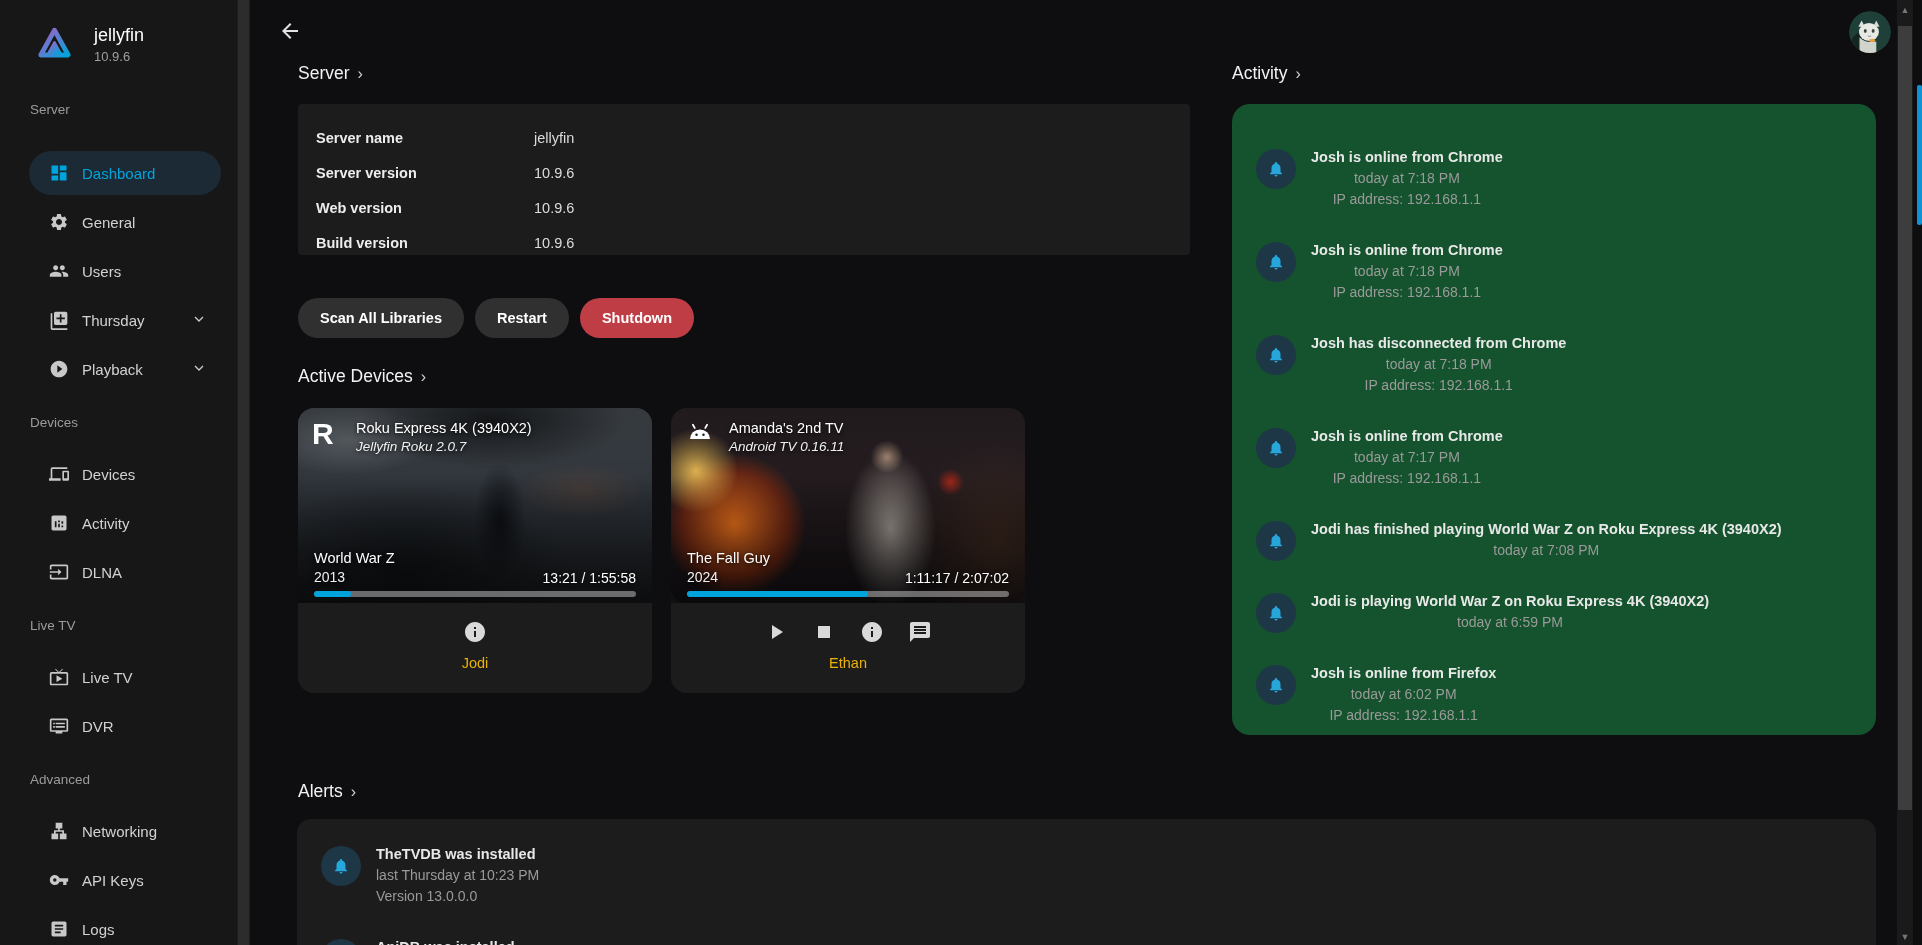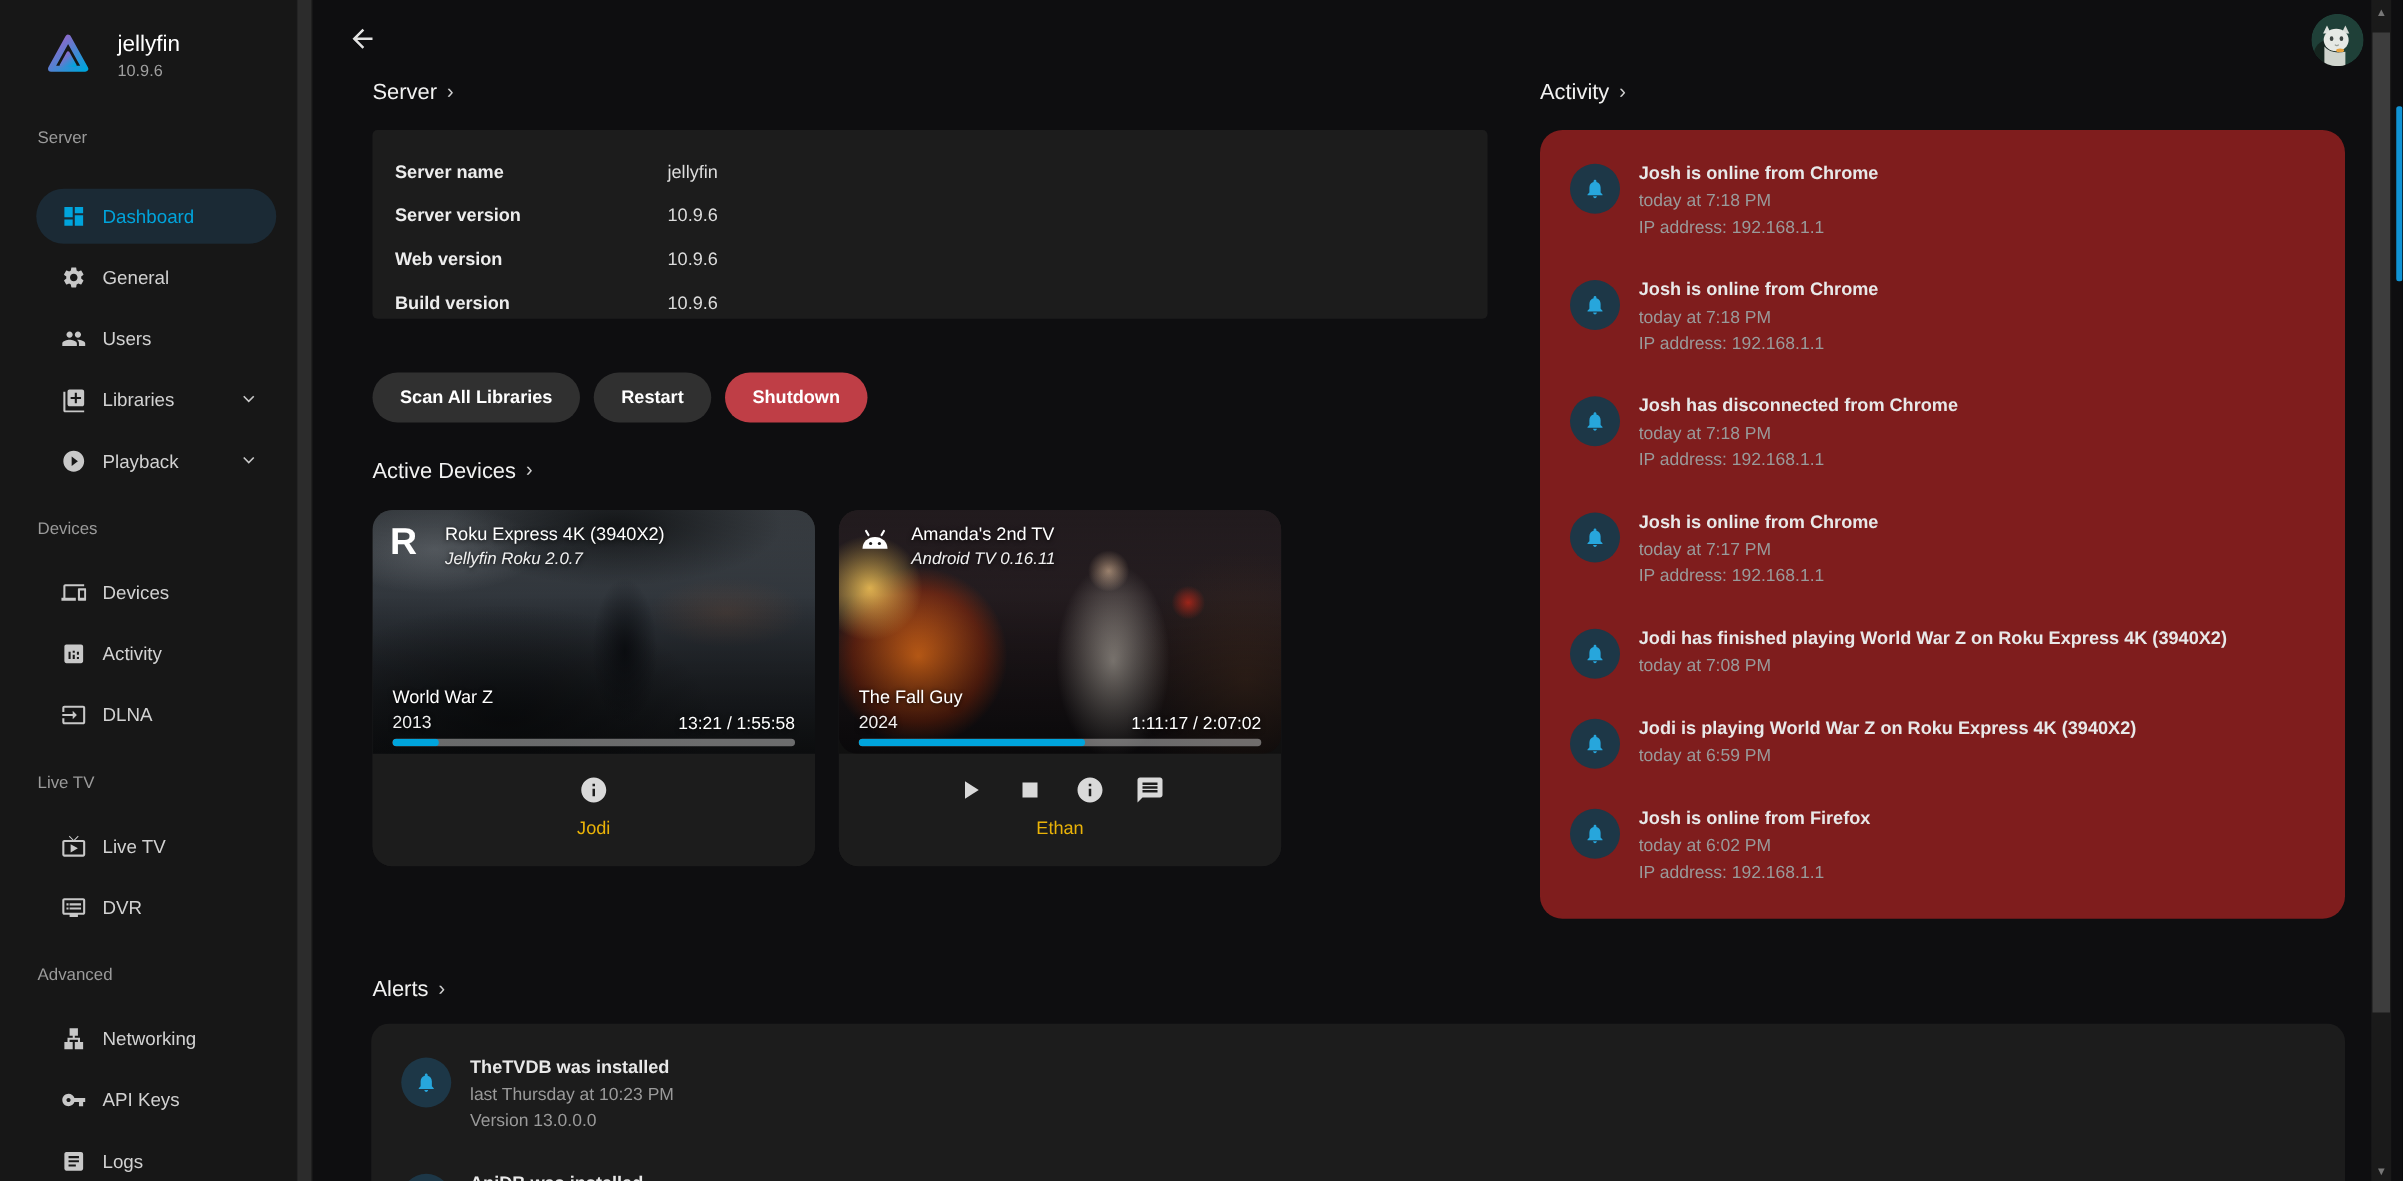--- a/index.html
+++ b/index.html
@@ -87,21 +87,21 @@
   .progress { position:absolute; left:16px; right:16px; bottom:6px; height:6px; border-radius:3px;
       background:rgba(225,225,225,.45); overflow:hidden; z-index:2; }
   .progress .fill { height:100%; background:#00a4dc; border-radius:3px; }
   .card-footer { flex:1; background:#1c1c1c; display:flex; flex-direction:column; align-items:center; padding-top:14px; }
   .controls { display:flex; gap:22px; align-items:center; height:30px; }
   .ctl { width:26px; height:26px; cursor:pointer; display:flex; align-items:center; justify-content:center; }
   .ctl svg { width:24px; height:24px; fill:#d9d9d9; }
   .session-user { margin-top:8px; font-size:14.5px; color:#eab308; }
   
   #activity-panel { position:absolute; left:1232px; top:104px; width:644px; height:631px;
-      background:#7f1d1d; border-radius:18px; padding-top:10px; overflow:hidden; }
+      background:#14532d; border-radius:18px; padding-top:28px; overflow:hidden;text-align:center; }
   .entry { display:flex; gap:15px; padding:15px 24px; }
   .bell-badge { width:40px; height:40px; border-radius:50%; background:#1d3747; flex:0 0 auto;
       display:flex; align-items:center; justify-content:center; margin-top:2px; }
   .bell-badge svg { width:18px; height:18px; fill:#27a6dc; }
   .entry-text .t { font-size:14.5px; font-weight:600; color:#e8e8e8; line-height:21px; }
   .entry-text .s { font-size:14px; color:#9a9a9a; line-height:21px; }
   
   #alerts-card { position:absolute; left:297px; top:819px; width:1579px; height:200px;
       background:#1c1c1c; border-radius:14px 14px 0 0; padding-top:10px; }
   
@@ -150,21 +150,21 @@
     <div class="nav-item">
       <svg viewBox="0 0 24 24">
           <path d="M16 11c1.66 0 2.99-1.34 2.99-3S17.66 5 16 5c-1.66 0-3 1.34-3 3s1.34 3 3 3zm-8 0c1.66 0 2.99-1.34 2.99-3S9.66 5 8 5C6.34 5 5 6.34 5 8s1.34 3 3 3zm0 2c-2.33 0-7 1.17-7 3.5V19h14v-2.5c0-2.33-4.67-3.5-7-3.5zm8 0c-.29 0-.62.02-.97.05 1.16.84 1.97 1.97 1.97 3.45V19h6v-2.5c0-2.33-4.67-3.5-7-3.5z"></path>
         </svg>
       <span class="nav-text">Users</span>
     </div>
     <div class="nav-item">
       <svg viewBox="0 0 24 24">
           <path d="M20 2H8c-1.1 0-2 .9-2 2v12c0 1.1.9 2 2 2h12c1.1 0 2-.9 2-2V4c0-1.1-.9-2-2-2zm-1 9h-4v4h-2v-4H9V9h4V5h2v4h4v2zm-15-7H2v18c0 1.1.9 2 2 2h18v-2H4V4z"></path>
         </svg>
-      <span class="nav-text">Libraries</span>
+      <span class="nav-text">Thursday</span>
       <span class="chev"><svg viewBox="0 0 24 24">
             <polyline points="6 9 12 15 18 9"></polyline>
           </svg></span>
     </div>
     <div class="nav-item">
       <svg viewBox="0 0 24 24">
           <path d="M12 2C6.48 2 2 6.48 2 12s4.48 10 10 10 10-4.48 10-10S17.52 2 12 2zm-2 14.5v-9l6 4.5-6 4.5z"></path>
         </svg>
       <span class="nav-text">Playback</span>
       <span class="chev"><svg viewBox="0 0 24 24">

